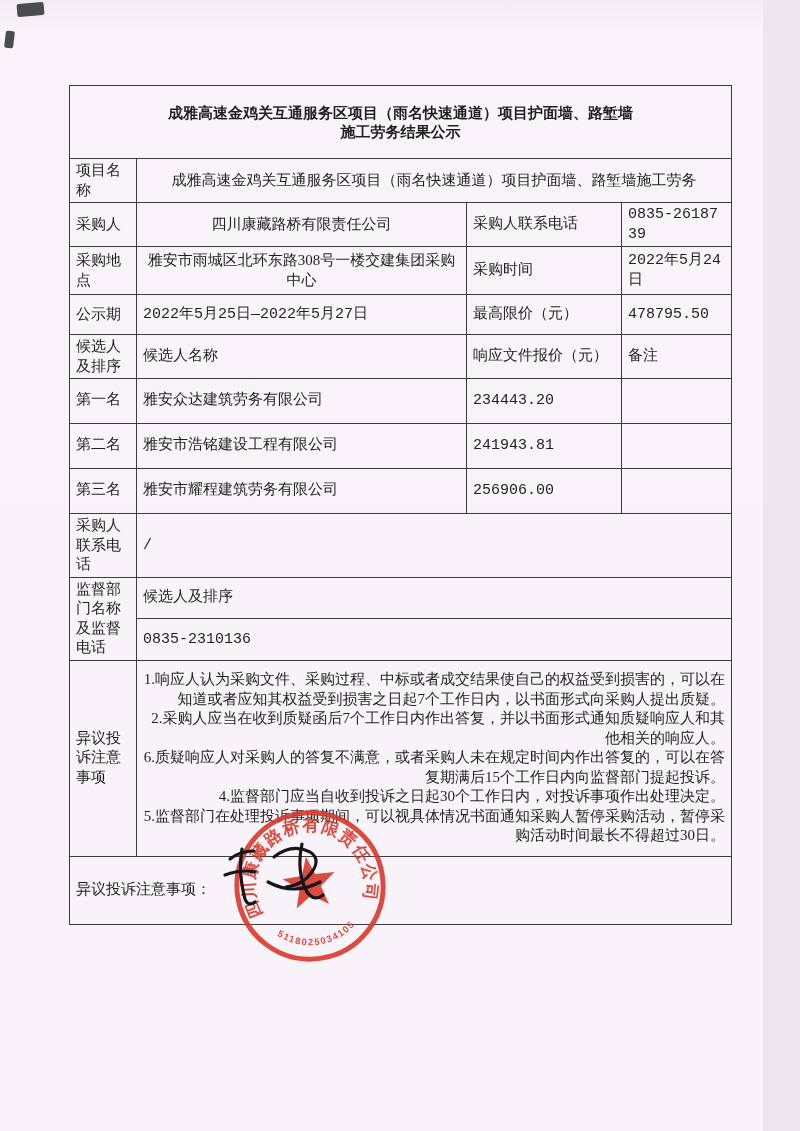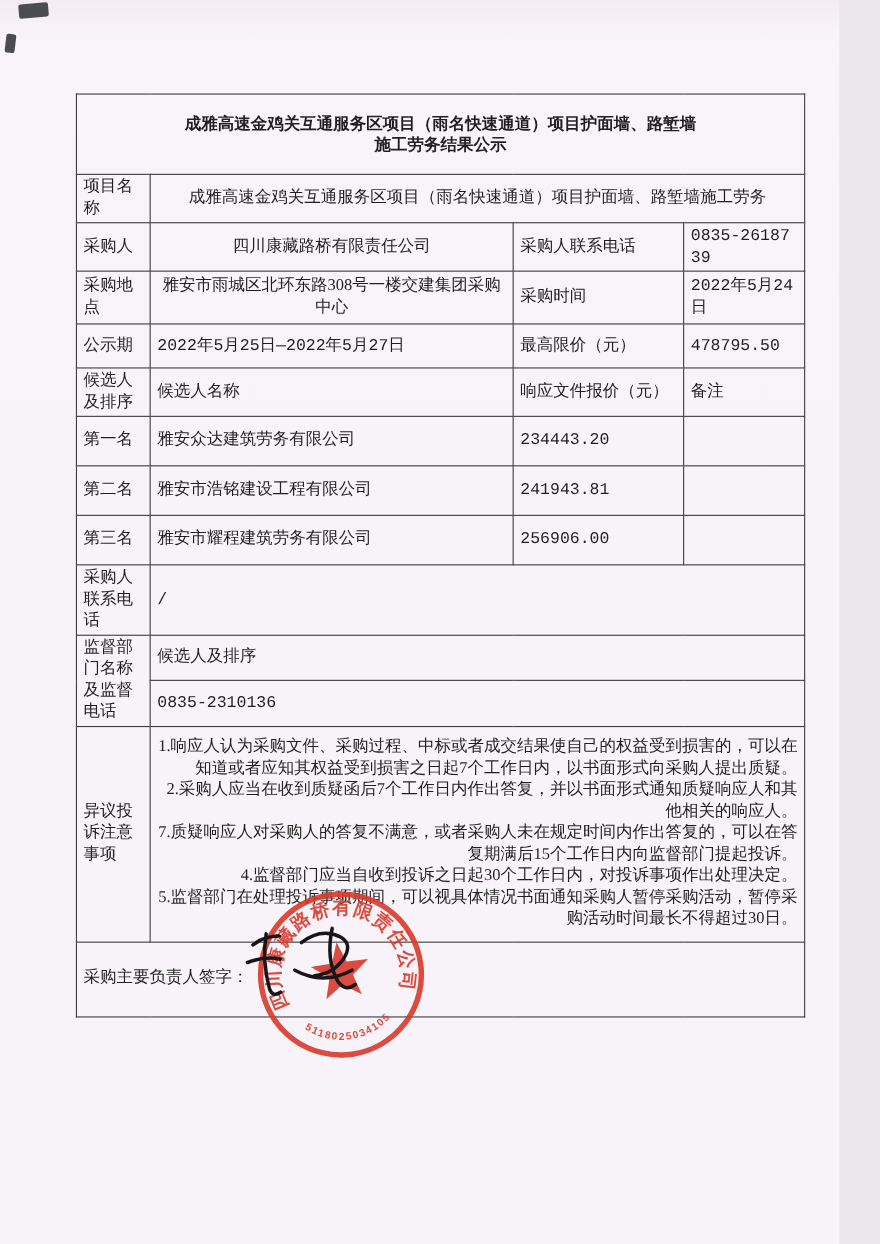--- a/index.html
+++ b/index.html
@@ -131,29 +131,29 @@
     </tr>
     <tr style="height:35px">
       <td colspan="3" class="center">0835-2310136</td>
     </tr>
 
     <tr style="height:196px">
       <td class="label">异议投诉注意事项</td>
       <td colspan="3" class="notices">
         <p class="notice-line">1.响应人认为采购文件、采购过程、中标或者成交结果使自己的权益受到损害的，可以在知道或者应知其权益受到损害之日起7个工作日内，以书面形式向采购人提出质疑。</p>
         <p class="notice-line">2.采购人应当在收到质疑函后7个工作日内作出答复，并以书面形式通知质疑响应人和其他相关的响应人。</p>
-        <p class="notice-line">7.质疑响应人对采购人的答复不满意，或者采购人未在规定时间内作出答复的，可以在答复期满后15个工作日内向监督部门提起投诉。</p>
+        <p class="notice-line">6.质疑响应人对采购人的答复不满意，或者采购人未在规定时间内作出答复的，可以在答复期满后15个工作日内向监督部门提起投诉。</p>
         <p class="notice-line">4.监督部门应当自收到投诉之日起30个工作日内，对投诉事项作出处理决定。</p>
         <p class="notice-line">5.监督部门在处理投诉事项期间，可以视具体情况书面通知采购人暂停采购活动，暂停采购活动时间最长不得超过30日。</p>
       </td>
     </tr>
 
     <tr style="height:68px">
       <td colspan="4" class="sign-cell">
-        <span>采购主要负责人签字：</span>
+        <span>异议投诉注意事项：</span>
       </td>
     </tr>
   </tbody>
     </table>
 
   <svg class="seal" viewBox="0 0 160 160" xmlns="http://www.w3.org/2000/svg">
     <defs>
       <path id="arcTop" d="M29.3,103.7 A56,56 0 1 1 130.7,103.7" fill="none"></path>
       <path id="arcBot" d="M41.4,126 A60,60 0 0 0 118.6,126" fill="none"></path>
     </defs>

